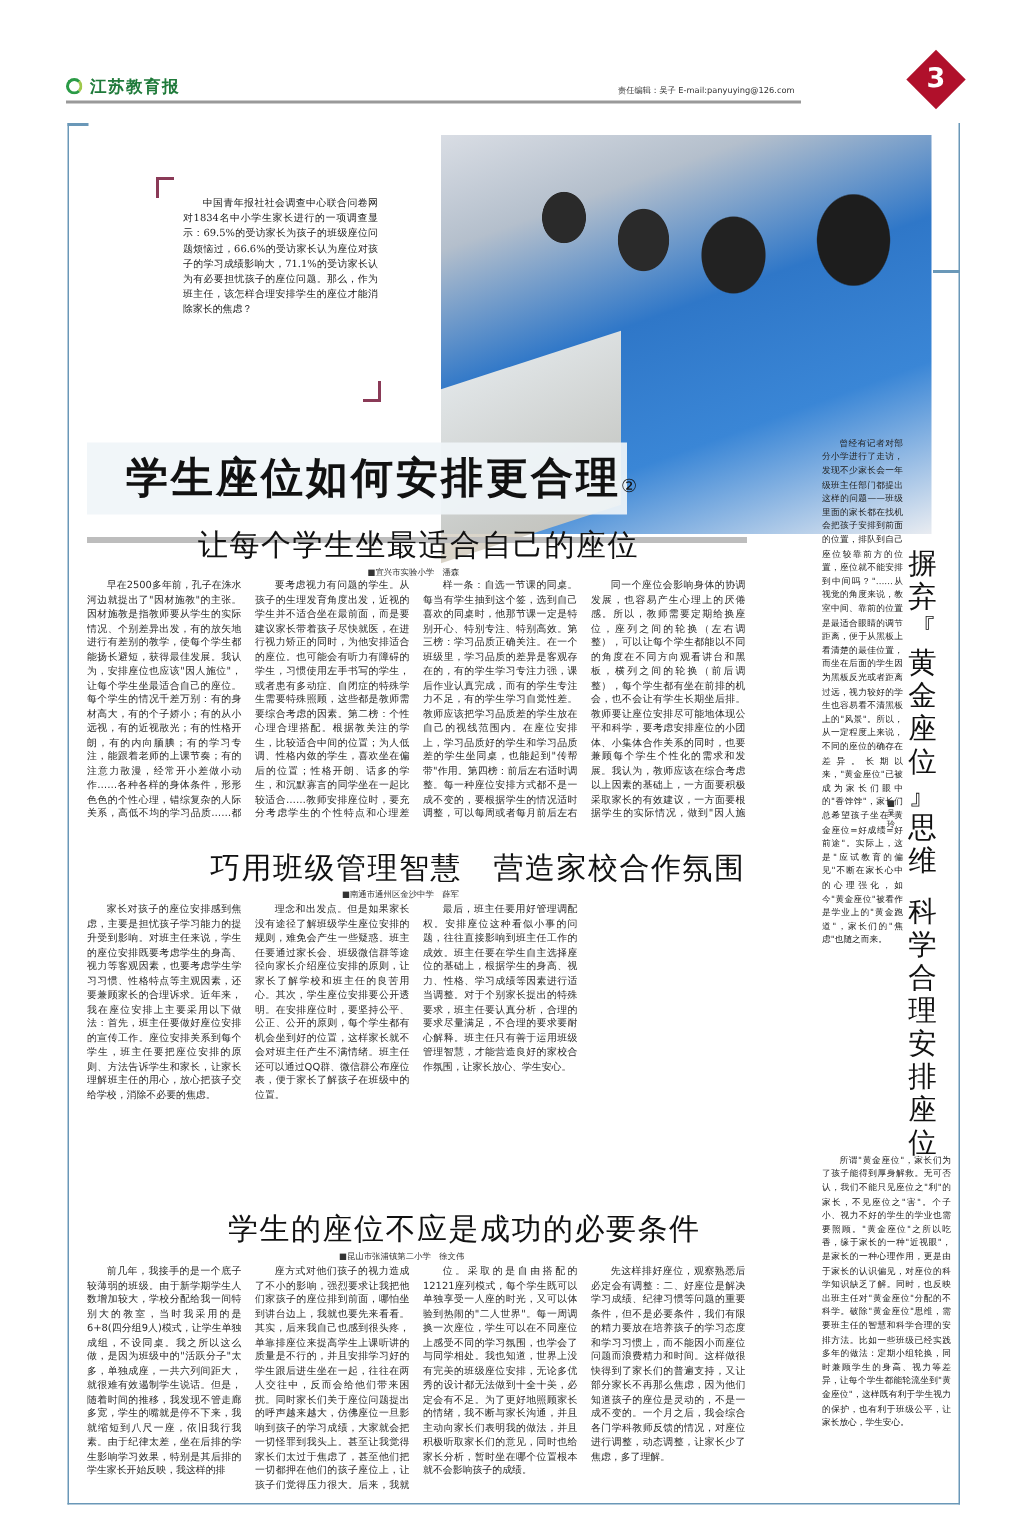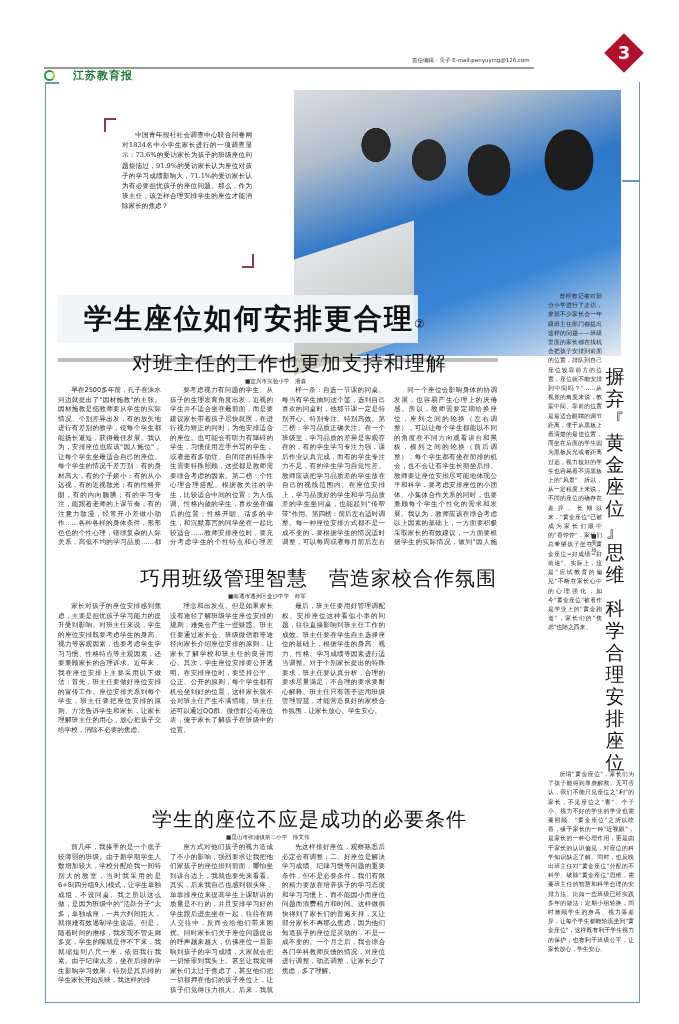--- a/index.html
+++ b/index.html
@@ -1,21 +1,21 @@
 <!DOCTYPE html>
 <html><head>
 <meta charset="utf-8">
 <style>
   * { box-sizing: border-box; margin: 0; padding: 0; }
   html, body { width: 679px; height: 1024px; background: #ffffff; overflow: hidden; }
   body { position: relative; font-family: "DejaVu Sans", sans-serif; color: #222; }
 
   
   .masthead { position: absolute; left: 0; top: 0; width: 679px; height: 74px; }
-  .logo { position: absolute; left: 44px; top: 50px; display: flex; align-items: center; gap: 18px; margin-top: 18px; }
+  .logo { position: absolute; left: 44px; top: 50px; display: flex; align-items: center; gap: 5px; }
   .logo-mark { width: 11px; height: 11px; border-radius: 50%; border: 2.5px solid #2a9a45; border-right-color: #9fc84a; }
   .logo-text { font-family: "DejaVu Serif", serif; font-size: 11px; color: #1f7a3a; font-weight: bold; letter-spacing: 1px; }
   .editor-line { position: absolute; left: 412px; top: 57px; font-size: 5.5px; color: #333; white-space: nowrap; }
   .rule-left { position: absolute; left: 44px; top: 67px; width: 490px; height: 2px; background: #999; }
   .section-tab { position: absolute; left: 536px; top: 44px; width: 96px; height: 30px; }
   .section-title { position: absolute; left: 10px; top: 0px; font-size: 15px; color: #9b1c32; letter-spacing: 1px; white-space: nowrap; }
   .section-slant { position: absolute; left: 0; top: 18px; width: 96px; height: 12px; border-top: 1px solid #666; }
   .section-date { position: absolute; left: 14px; top: 21px; font-size: 4.8px; color: #333; white-space: nowrap; }
   .page-diamond { position: absolute; left: 610px; top: 39px; width: 28px; height: 28px; background: #b0102b; transform: rotate(45deg); }
   .page-num { position: absolute; left: 610px; top: 40px; width: 28px; height: 26px; text-align: center; line-height: 26px; font-size: 18px; color: #fff; font-weight: bold; }
@@ -75,26 +75,26 @@
   <div class="page-num">3</div>
 </div>
 
 <div class="frame"></div>
 <div class="frame-top-left"></div>
 <div class="frame-top-right"></div>
 
 <div class="hero-photo"></div>
 <div class="corner-tl"></div>
 <div class="corner-br"></div>
-<div class="intro">中国青年报社社会调查中心联合问卷网对1834名中小学生家长进行的一项调查显示：73.6%的受访家长为孩子的班级座位问题烦恼过，91.9%的受访家长认为座位对孩子的学习成绩影响大，71.1%的受访家长认为有必要担忧孩子的座位问题。那么，作为班主任，该怎样合理安排学生的座位才能消除家长的焦虑？</div>
+<div class="intro">中国青年报社社会调查中心联合问卷网对1834名中小学生家长进行的一项调查显示：69.5%的受访家长为孩子的班级座位问题烦恼过，66.6%的受访家长认为座位对孩子的学习成绩影响大，71.1%的受访家长认为有必要担忧孩子的座位问题。那么，作为班主任，该怎样合理安排学生的座位才能消除家长的焦虑？</div>
 <div class="title-band"></div>
 <div class="main-title"><span>学生座位如何安排更合理</span><span class="main-title-series">②</span></div>
 <div class="top-bar"></div>
 
-<div class="art-title" style="left:132px; top:350px;">对班主任的工作也更加支持和理解</div>
+<div class="art-title" style="left:132px; top:350px;">让每个学生坐最适合自己的座位</div>
 <div class="byline" style="left:245px; top:378px;">■宜兴市实验小学　潘森</div>
 <div class="cols" style="left:58px; top:386px;">
   <div class="col" style="width:103px; height:160px;">
       <p>早在2500多年前，孔子在洙水河边就提出了"因材施教"的主张。因材施教是指教师要从学生的实际情况、个别差异出发，有的放矢地进行有差别的教学，使每个学生都能扬长避短，获得最佳发展。我认为，安排座位也应该"因人施位"，让每个学生坐最适合自己的座位。每个学生的情况千差万别：有的身材高大，有的个子娇小；有的从小远视，有的近视散光；有的性格开朗，有的内向腼腆；有的学习专注，能跟着老师的上课节奏；有的注意力散漫，经常开小差做小动作……各种各样的身体条件，形形色色的个性心理，错综复杂的人际关系，高低不均的学习品质……都是教师"因人施位"的指挥棒，也是学生"最优发展"的助力棒。第一榜：身体条件综合考虑。高矮排序法是目前最主流的方法，优点非常明显：个子矮的学生坐前面，个子高的学生坐后面，不会有人被挡住视线。仅仅这样当然是不够的，还</p>
     </div>
   <div class="col" style="width:103px; height:160px;">
       <p>要考虑视力有问题的学生。从孩子的生理发育角度出发，近视的学生并不适合坐在最前面，而是要建议家长带着孩子尽快就医，在进行视力矫正的同时，为他安排适合的座位。也可能会有听力有障碍的学生，习惯使用左手书写的学生，或者患有多动症、自闭症的特殊学生需要特殊照顾，这些都是教师需要综合考虑的因素。第二榜：个性心理合理搭配。根据教关注的学生，比较适合中间的位置；为人低调、性格内敛的学生，喜欢坐在偏后的位置；性格开朗、话多的学生，和沉默寡言的同学坐在一起比较适合……教师安排座位时，要充分考虑学生的个性特点和心理差异，进行最合理的搭配。其实，每个学生都有自己心目中比较理想的座位或者同桌。在不影响他们学习的情况下，教师也可以尝试用奖励的手段让学生自主选择心仪的座位或者喜欢的同桌。我的课堂奖励制度中就有这</p>
     </div>
   <div class="col" style="width:103px; height:160px;">
       <p>样一条：自选一节课的同桌。每当有学生抽到这个签，选到自己喜欢的同桌时，他那节课一定是特别开心、特别专注、特别高效。第三榜：学习品质正确关注。在一个班级里，学习品质的差异是客观存在的，有的学生学习专注力强，课后作业认真完成，而有的学生专注力不足，有的学生学习自觉性差。教师应该把学习品质差的学生放在自己的视线范围内。在座位安排上，学习品质好的学生和学习品质差的学生坐同桌，也能起到"传帮带"作用。第四榜：前后左右适时调整。每一种座位安排方式都不是一成不变的，要根据学生的情况适时调整，可以每周或者每月前后左右调整一次，让每个学生都有机会坐到不同的位置，体验不同的视角和学习环境，学生也不会觉得座位有好坏之分。</p>
@@ -121,20 +121,23 @@
 <div class="art-title" style="left:152px; top:806px;">学生的座位不应是成功的必要条件</div>
 <div class="byline" style="left:226px; top:834px;">■昆山市张浦镇第二小学　徐文伟</div>
 <div class="cols" style="left:58px; top:843px;">
   <div class="col" style="width:103px; height:152px;">
       <p>前几年，我接手的是一个底子较薄弱的班级。由于新学期学生人数增加较大，学校分配给我一间特别大的教室，当时我采用的是6+8(四分组9人)模式，让学生单独成组，不设同桌。我之所以这么做，是因为班级中的"活跃分子"太多，单独成座，一共六列间距大，就很难有效遏制学生说话。但是，随着时间的推移，我发现不管走廊多宽，学生的嘴就是停不下来，我就缩短到八尺一座，依旧我行我素。由于纪律太差，坐在后排的学生影响学习效果，特别是其后排的学生家长开始反映，我这样的排</p>
     </div>
   <div class="col" style="width:103px; height:152px;">
       <p>座方式对他们孩子的视力造成了不小的影响，强烈要求让我把他们家孩子的座位排到前面，哪怕坐到讲台边上，我就也要先来看看。其实，后来我自己也感到很头疼，单靠排座位来提高学生上课听讲的质量是不行的，并且安排学习好的学生跟后进生坐在一起，往往在两人交往中，反而会给他们带来困扰。同时家长们关于座位问题提出的呼声越来越大，仿佛座位一旦影响到孩子的学习成绩，大家就会把一切怪罪到我头上。甚至让我觉得家长们太过于焦虑了，甚至他们把一切都押在他们的孩子座位上，让孩子们觉得压力很大。后来，我就想到自己排出座</p>
     </div>
   <div class="col" style="width:103px; height:152px;">
+      <p>位。采取的是自由搭配的12121座列模式，每个学生既可以单独享受一人座的时光，又可以体验到热闹的"二人世界"。每一周调换一次座位，学生可以在不同座位上感受不同的学习氛围，也学会了与同学相处。我也知道，世界上没有完美的班级座位安排，无论多优秀的设计都无法做到十全十美，必定会有不足。为了更好地照顾家长的情绪，我不断与家长沟通，并且主动向家长们表明我的做法，并且积极听取家长们的意见，同时也给家长分析，暂时坐在哪个位置根本就不会影响孩子的成绩。</p>
+    </div>
+  <div class="col" style="width:103px; height:152px;">
       <p>先这样排好座位，观察熟悉后必定会有调整：二、好座位是解决学习成绩、纪律习惯等问题的重要条件，但不是必要条件，我们有限的精力要放在培养孩子的学习态度和学习习惯上，而不能因小而座位问题而浪费精力和时间。这样做很快得到了家长们的普遍支持，又让部分家长不再那么焦虑，因为他们知道孩子的座位是灵动的，不是一成不变的。一个月之后，我会综合各门学科教师反馈的情况，对座位进行调整，动态调整，让家长少了焦虑，多了理解。</p>
     </div>
 </div>
 
 <div class="side-text" style="left:548px; top:292px; width:54px; height:470px;">
     <p>曾经有记者对部分小学进行了走访，发现不少家长会一年级班主任部门都提出这样的问题——班级里面的家长都在找机会把孩子安排到前面的位置，排队到自己座位较靠前方的位置，座位就不能安排到中间吗？"……从视觉的角度来说，教室中间、靠前的位置是最适合眼睛的调节距离，便于从黑板上看清楚的最佳位置，而坐在后面的学生因为黑板反光或者距离过远，视力较好的学生也容易看不清黑板上的"风景"。所以，从一定程度上来说，不同的座位的确存在差异。长期以来，"黄金座位"已被成为家长们眼中的"香饽饽"，家长们总希望孩子坐在"黄金座位=好成绩=好前途"。实际上，这是"应试教育的偏见"不断在家长心中的心理强化，如今"黄金座位"被看作是学业上的"黄金跑道"，家长们的"焦虑"也随之而来。</p>
   </div>
 <div class="vertical-title">
   <span>摒</span>
   <span>弃</span>

